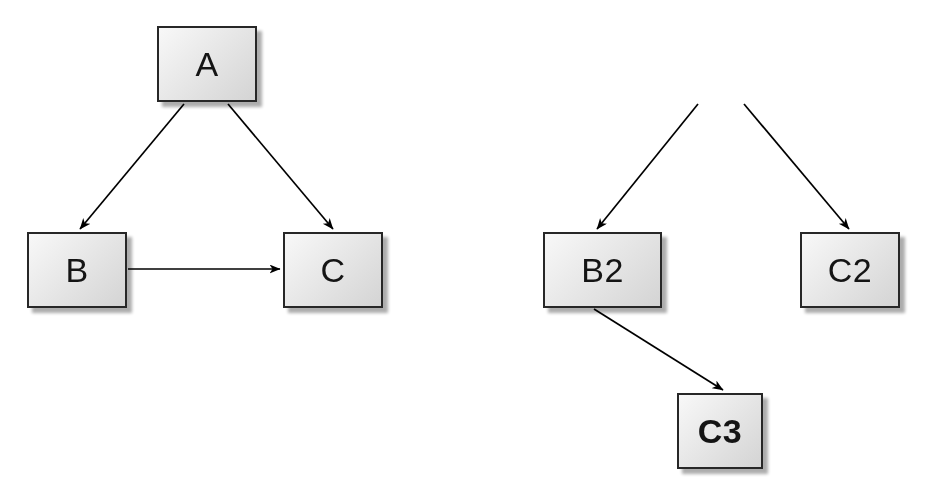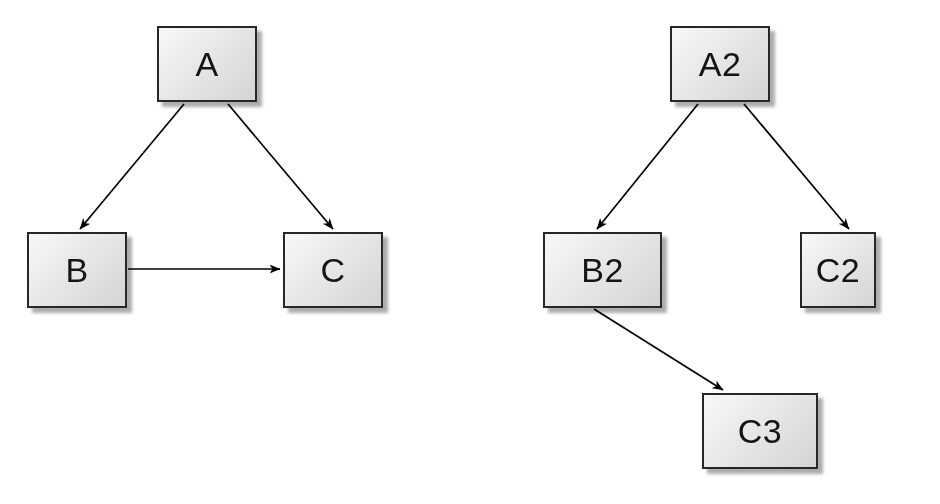--- a/index.html
+++ b/index.html
@@ -72,25 +72,22 @@
   </svg>
 <div class="node" style="left: 157px; top: 26px; width: 100px; height: 76px;">
       <span class="node-label">A</span>
     </div>
     <div class="node" style="left: 27px; top: 232px; width: 100px; height: 76px;">
       <span class="node-label">B</span>
     </div>
     <div class="node" style="left: 283px; top: 232px; width: 100px; height: 76px;">
       <span class="node-label">C</span>
     </div>
-    <div class="node" style="left: 670px; top: 26px; width: 100px; height: 76px;">
-      <span class="node-label">A2</span>
-    </div>
     <div class="node" style="left: 543px; top: 232px; width: 119px; height: 76px;">
       <span class="node-label">B2</span>
     </div>
-    <div class="node" style="left: 800px; top: 232px; width: 76px; height: 76px;">
+    <div class="node" style="left: 800px; top: 232px; width: 100px; height: 76px;">
       <span class="node-label">C2</span>
     </div>
-    <div class="node" style="left: 702px; top: 393px; width: 116px; height: 76px;">
+    <div class="node" style="left: 677px; top: 393px; width: 86px; height: 76px; font-weight: bold;">
       <span class="node-label">C3</span>
     </div>
   </div>
 
 </body></html>

